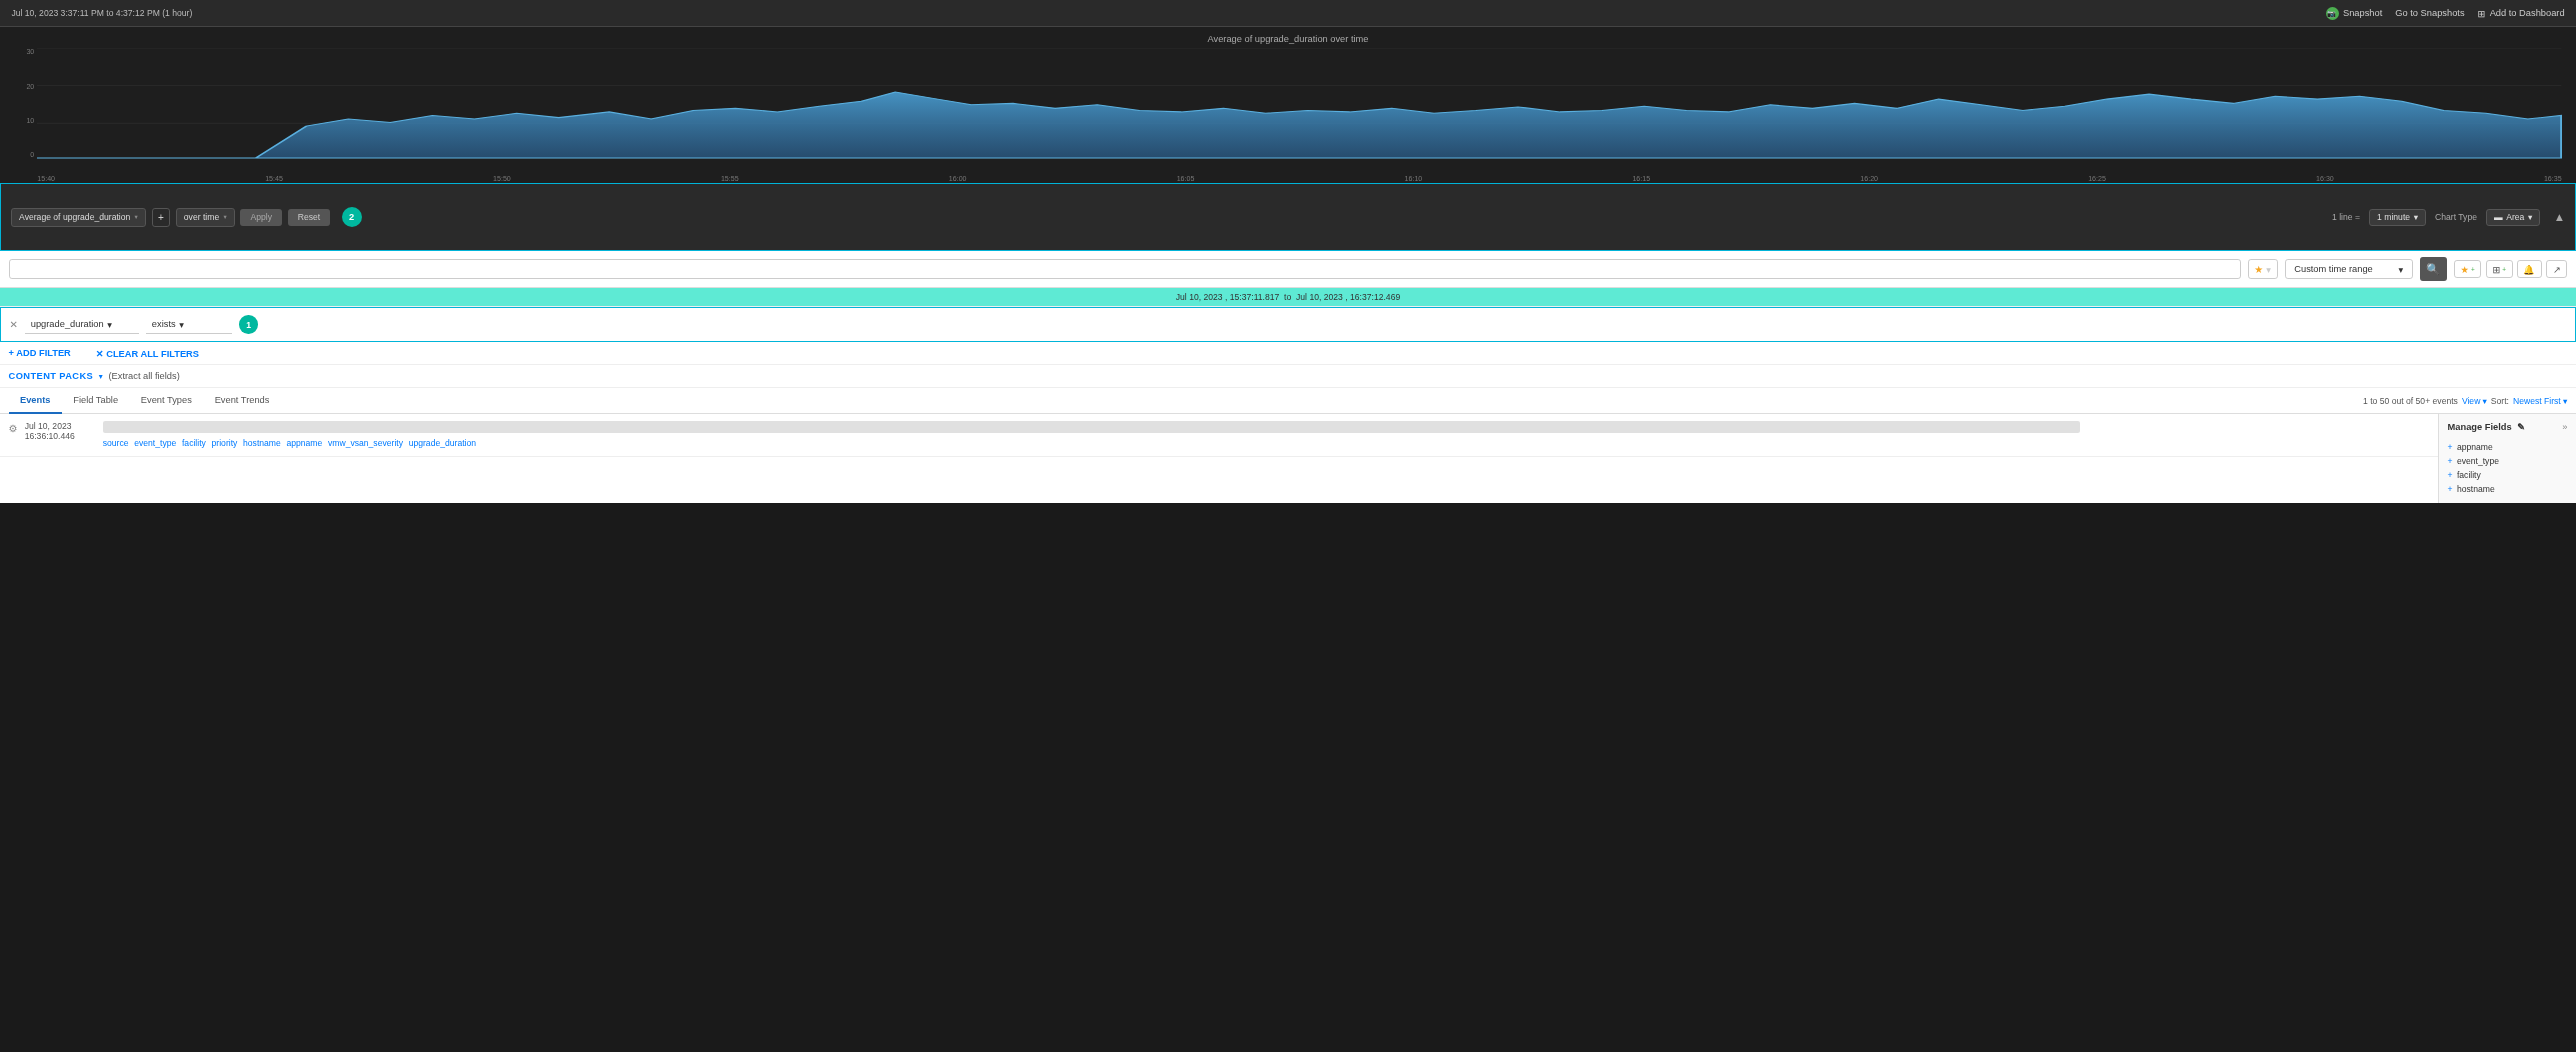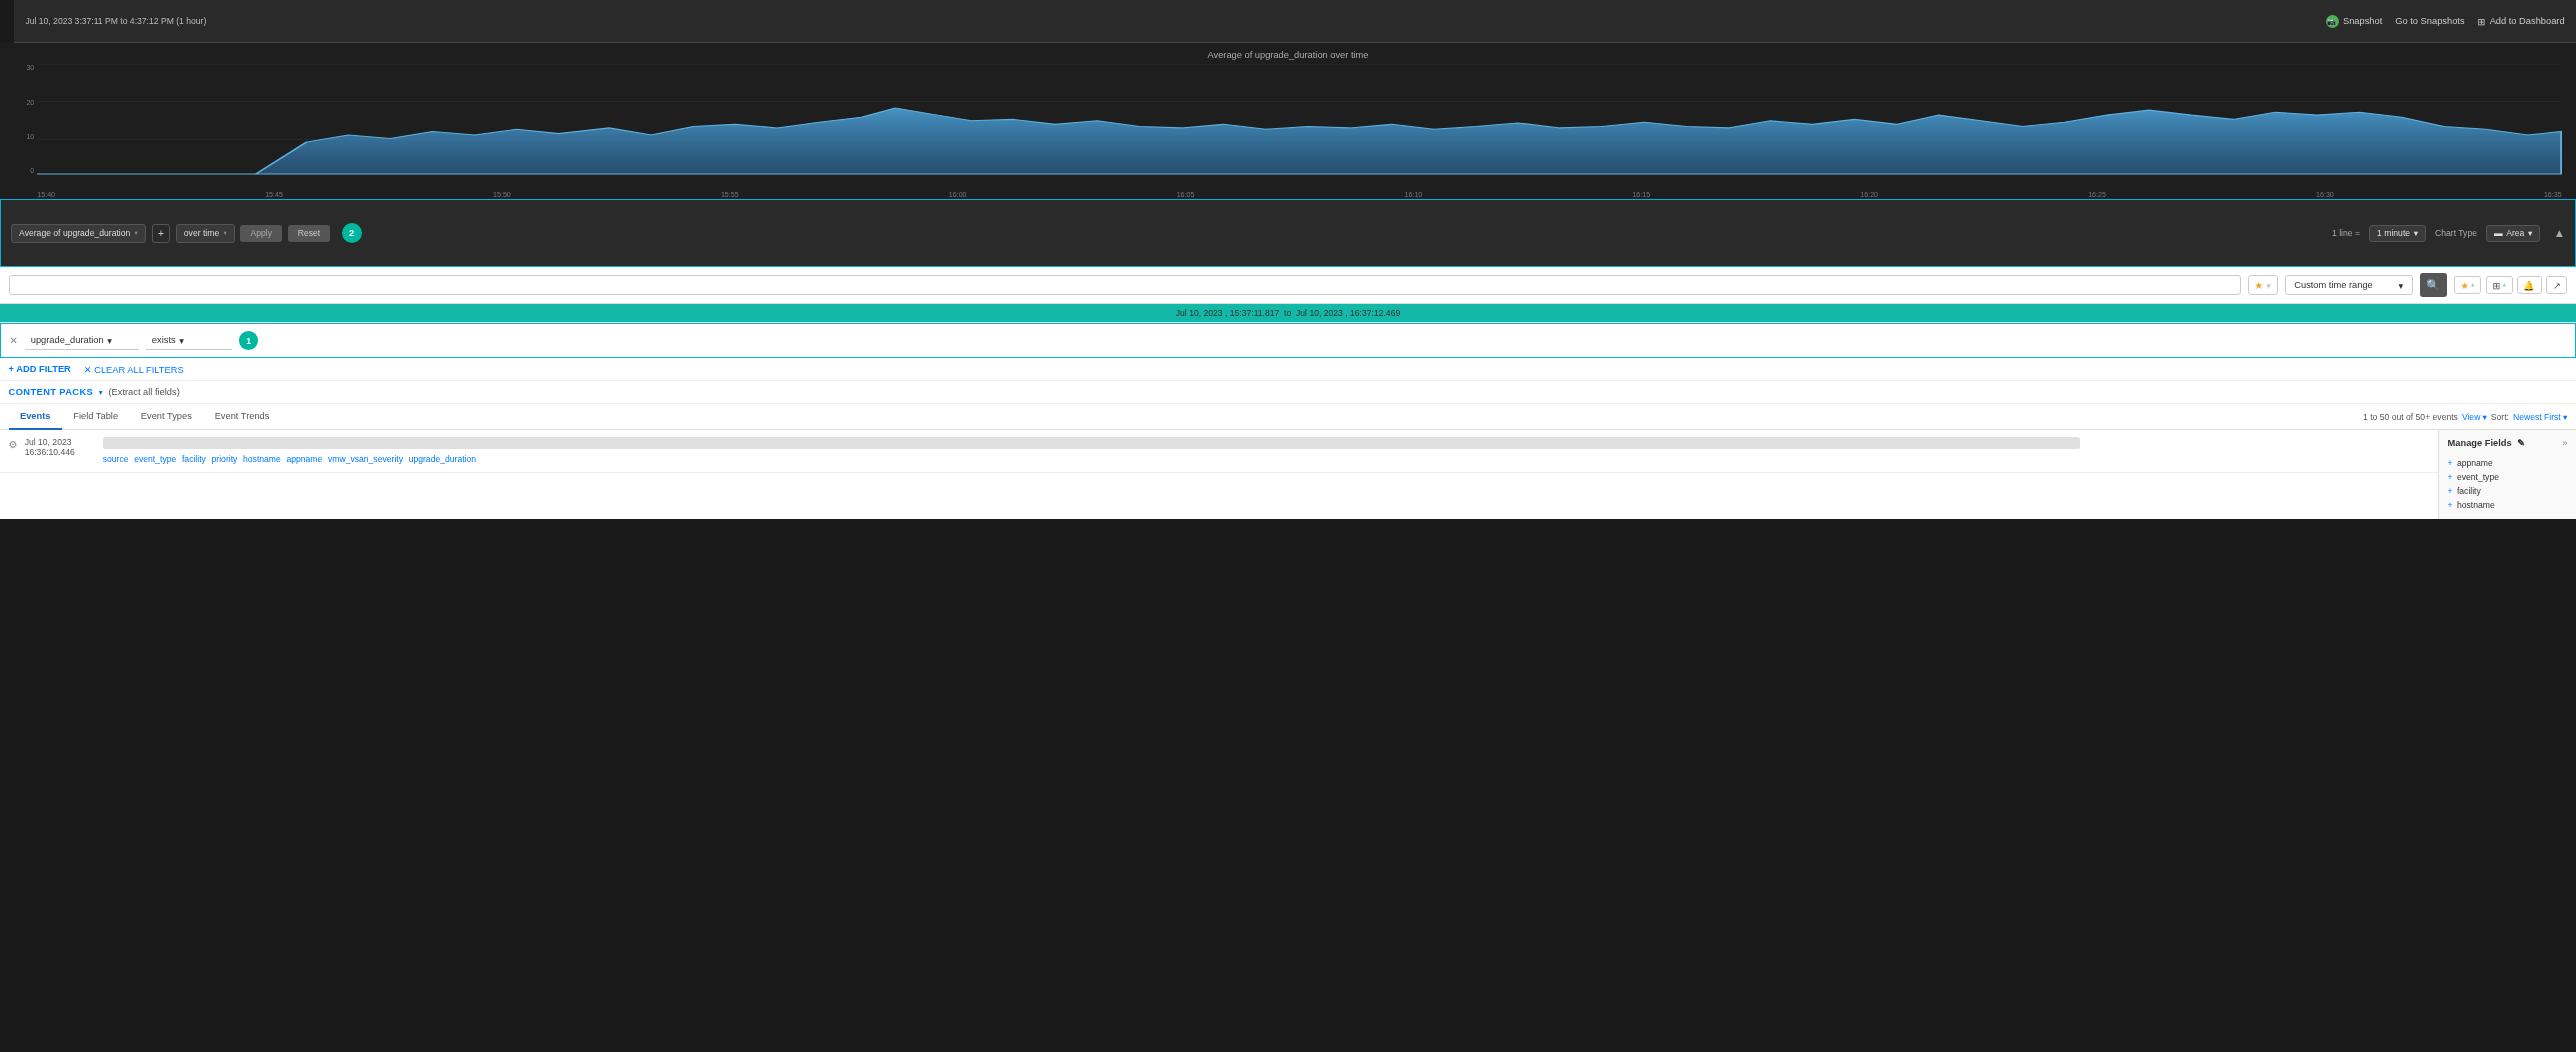--- a/index.html
+++ b/index.html
@@ -12,22 +12,21 @@
     }
 
     
     .top-bar {
       background: #2a2a2a;
       display: flex;
       align-items: center;
       justify-content: space-between;
       padding: 4.3px 11.4px;
       border-bottom: 0.7px solid #444;
-      height: 43px;
-      margin-left: 14px;
+      height: 27px;
     }
     .top-bar-left {
       color: #bbb;
       font-size: 8.6px;
     }
     .top-bar-right {
       display: flex;
       align-items: center;
       gap: 13px;
     }
@@ -307,21 +306,21 @@
       color: #555;
       background: #fff;
       font-size: 9.3px;
       display: flex;
       align-items: center;
       gap: 2.1px;
     }
 
     
     .time-range-display {
-      background: #14b8a6;
+      background: #5eead4;
       padding: 4.3px 8.6px;
       font-size: 8.6px;
       color: #555;
       border-bottom: 0.7px solid #eee;
       text-align: center;
     }
     .time-range-display span {
       color: #333;
     }
 
@@ -390,21 +389,22 @@
     .add-filter-link {
       color: #007bff;
       cursor: pointer;
       font-size: 9.3px;
       font-weight: 600;
     }
     .clear-filters-link {
       color: #007bff;
       cursor: pointer;
       font-size: 9.3px;
-      font-weight: 400;
+      font-weight: 700;
+      margin-left: 12px;
     }
 
     
     .content-packs-bar {
       background: #fff;
       padding: 5.7px 8.6px;
       display: flex;
       align-items: center;
       gap: 5.7px;
       border-bottom: 0.7px solid #eee;

